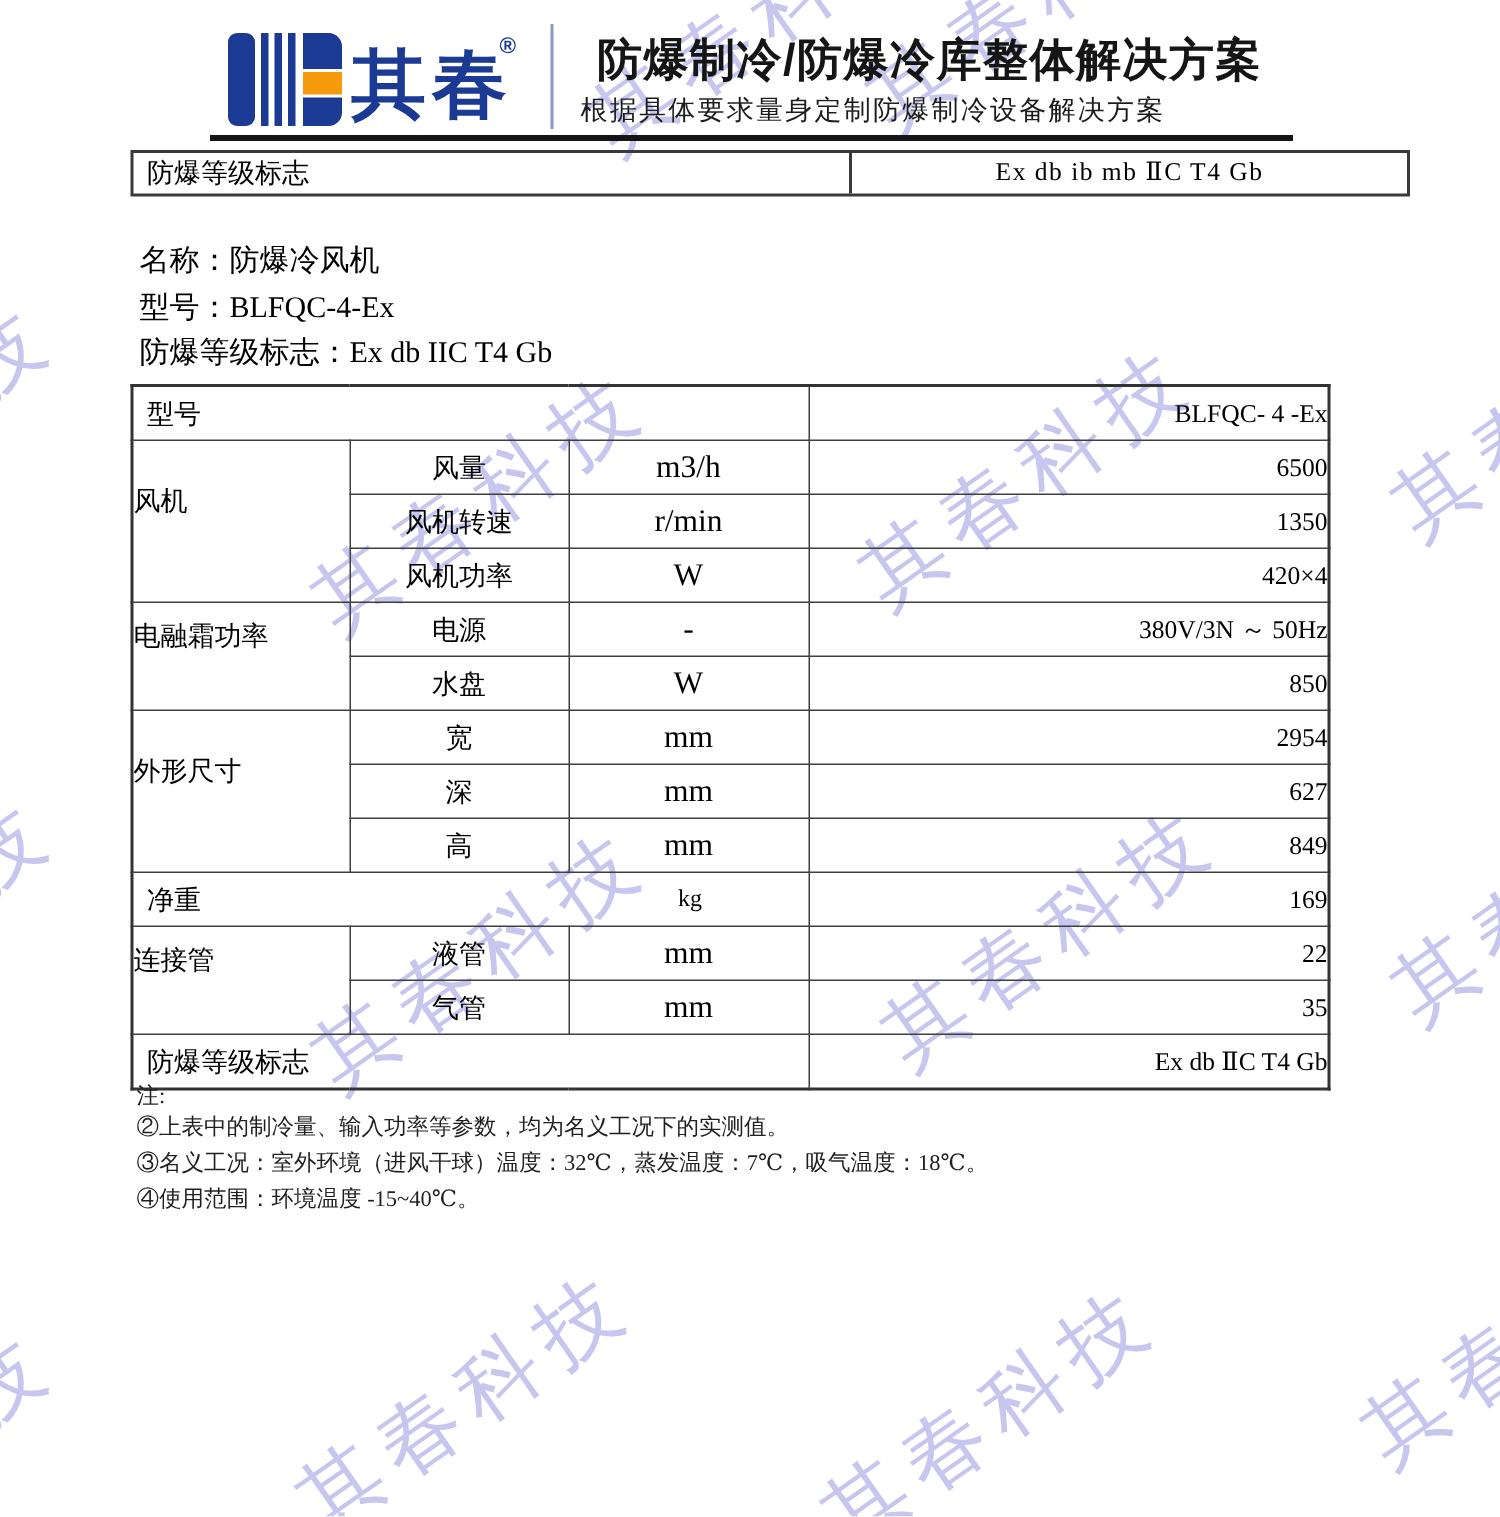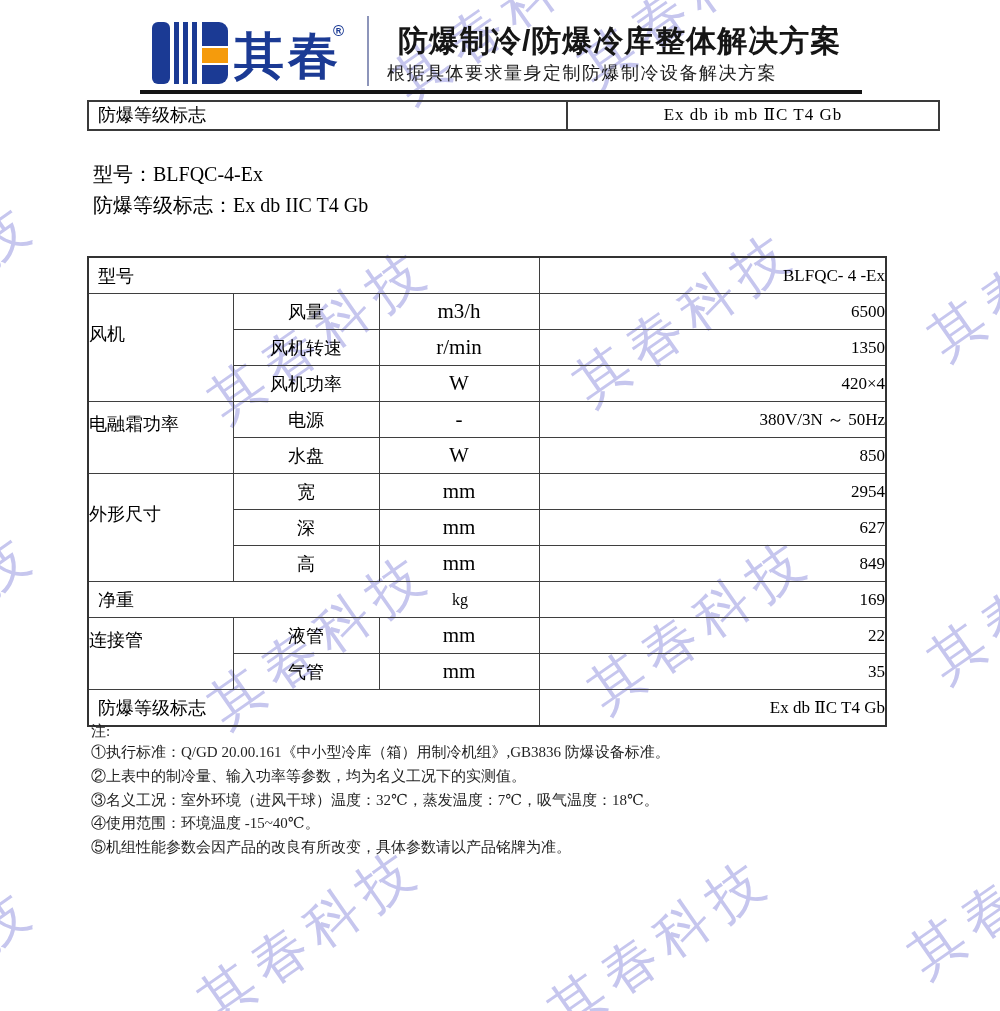--- a/index.html
+++ b/index.html
@@ -112,20 +112,21 @@
     <div class="doc-subtitle">根据具体要求量身定制防爆制冷设备解决方案</div>
     <div class="hdr-rule"></div>
   </div>
 
   <div class="rating-bar">
     <div class="rb-label">防爆等级标志</div>
     <div class="rb-value">Ex db ib mb ⅡC T4 Gb</div>
   </div>
 
   <div class="prod">
+    <div>名称：防爆冷风机</div>
     <div>型号：BLFQC-4-Ex</div>
     <div>防爆等级标志：Ex db IIC T4 Gb</div>
   </div>
 
   <div class="spec-wrap">
     <table class="spec">
       <colgroup>
           <col style="width:145px">
           <col style="width:146px">
           <col style="width:160px">
@@ -200,20 +201,18 @@
         <tr>
           <td class="span3" colspan="3"><span class="s3-label">防爆等级标志</span></td>
           <td class="val">Ex db ⅡC T4 Gb</td>
         </tr>
       </tbody>
     </table>
   </div>
 
   <div class="notes">
     <div class="notes-title">注:</div>
-    <div class="note-item">①执行标准：Q/GD 20.00.161《中小型冷库（箱）用制冷机组》,GB3836 防爆设备标准。</div>
     <div class="note-item">②上表中的制冷量、输入功率等参数，均为名义工况下的实测值。</div>
     <div class="note-item">③名义工况：室外环境（进风干球）温度：32℃，蒸发温度：7℃，吸气温度：18℃。</div>
     <div class="note-item">④使用范围：环境温度 -15~40℃。</div>
-    <div class="note-item">⑤机组性能参数会因产品的改良有所改变，具体参数请以产品铭牌为准。</div>
   </div>
 
 </div>
 
 </body></html>

